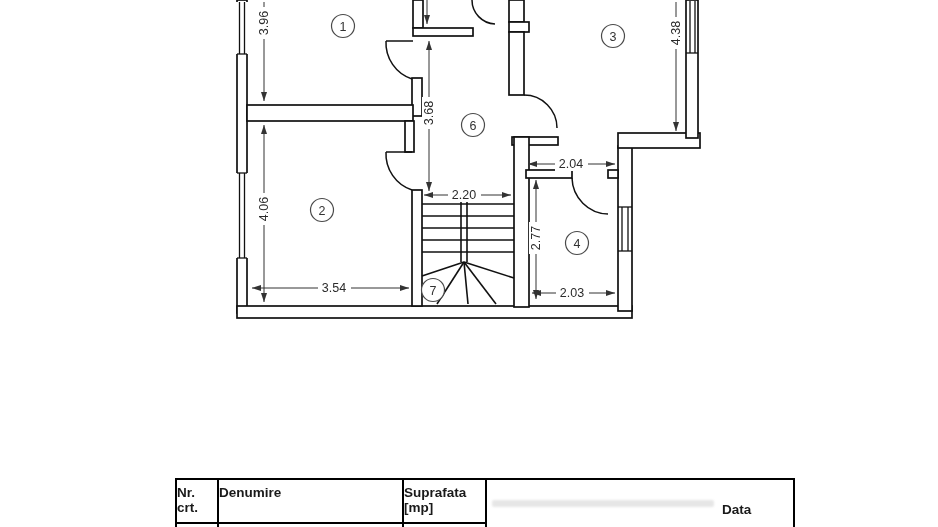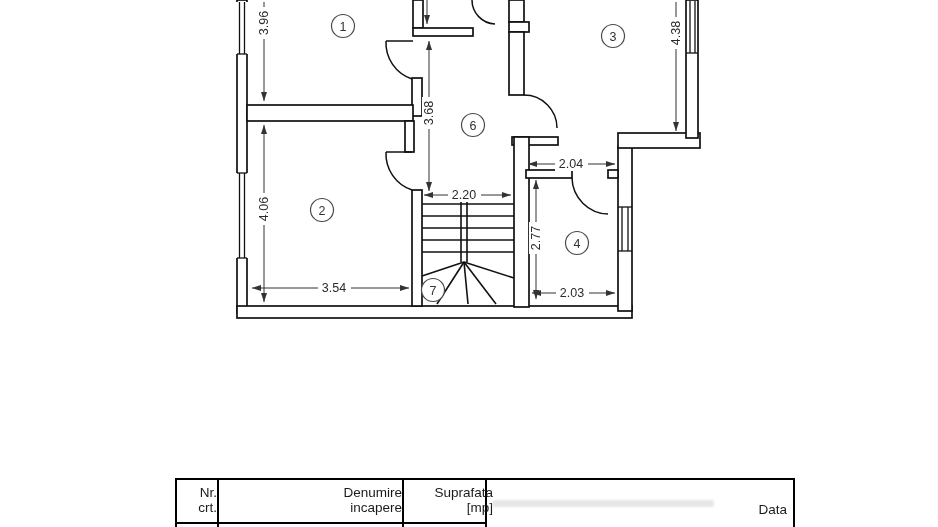--- a/index.html
+++ b/index.html
@@ -8,21 +8,21 @@
   .plan-svg{position:absolute;left:0;top:0;}
   svg text{font-family:"Liberation Sans", sans-serif;}
   .dim-text{font-size:12.5px;fill:#2b2b2b;}
   .room-num{font-size:12.5px;fill:#333;}
   
   .tbl{position:absolute;left:175px;top:478px;width:620px;height:62px;
        border:2px solid #000;box-sizing:border-box;background:#fff;
        font-size:13.5px;color:#1a1a1a;}
   .tbl .vline{position:absolute;top:0;bottom:0;width:0;border-left:2px solid #000;}
   .tbl .hline{position:absolute;height:0;border-top:2px solid #000;}
-  .hcell{position:absolute;text-align:right;line-height:15px;}
+  .hcell{position:absolute;text-align:left;line-height:15px;font-weight:bold;}
   .smudge{position:absolute;background:#c9c9c9;opacity:.45;filter:blur(1px);border-radius:2px;}
 </style>
 </head>
 <body>
 
 <div class="page">
 
   <svg class="plan-svg" width="938" height="527" viewBox="0 0 938 527">
     <defs>
       <marker id="arr" viewBox="0 0 10 8" refX="9.5" refY="4" markerWidth="9.5" markerHeight="8" orient="auto-start-reverse" markerUnits="userSpaceOnUse">
@@ -199,21 +199,20 @@
     <div class="vline" style="left:225px"></div>
     <div class="vline" style="left:308px"></div>
     <div class="hline" style="top:42px;left:0;width:310px"></div>
 
     <div class="hcell" style="left:0;top:5px;width:40px">
       <div>Nr.</div>
       <div>crt.</div>
     </div>
     <div class="hcell" style="left:42px;top:5px;width:183px">
       <div>Denumire</div>
-      <div>incapere</div>
     </div>
     <div class="hcell" style="left:227px;top:5px;width:89px">
       <div>Suprafata</div>
       <div>[mp]</div>
     </div>
     <div class="hcell" style="left:545px;top:22px;width:65px">Data</div>
 
     <div class="smudge" style="left:315px;top:20px;width:222px;height:7px"></div>
   </div>
 

